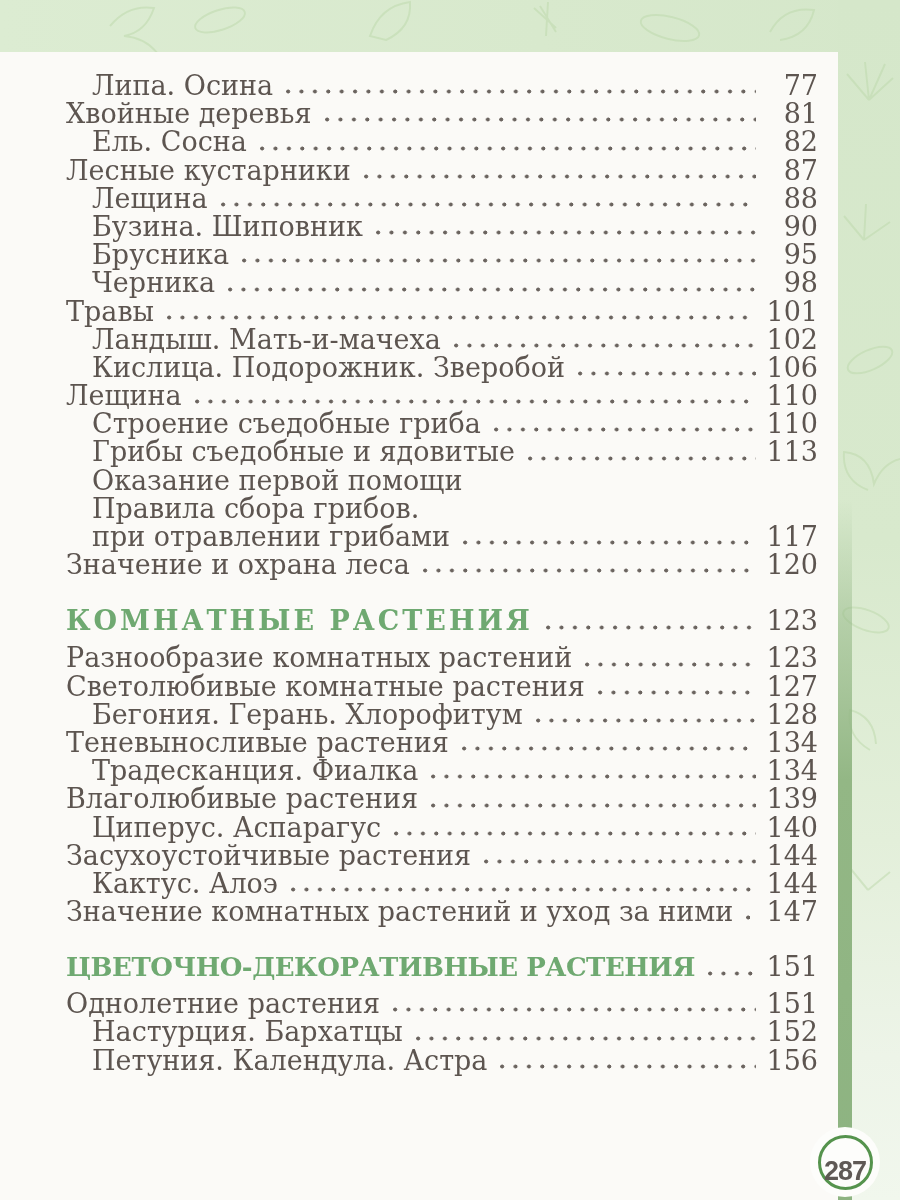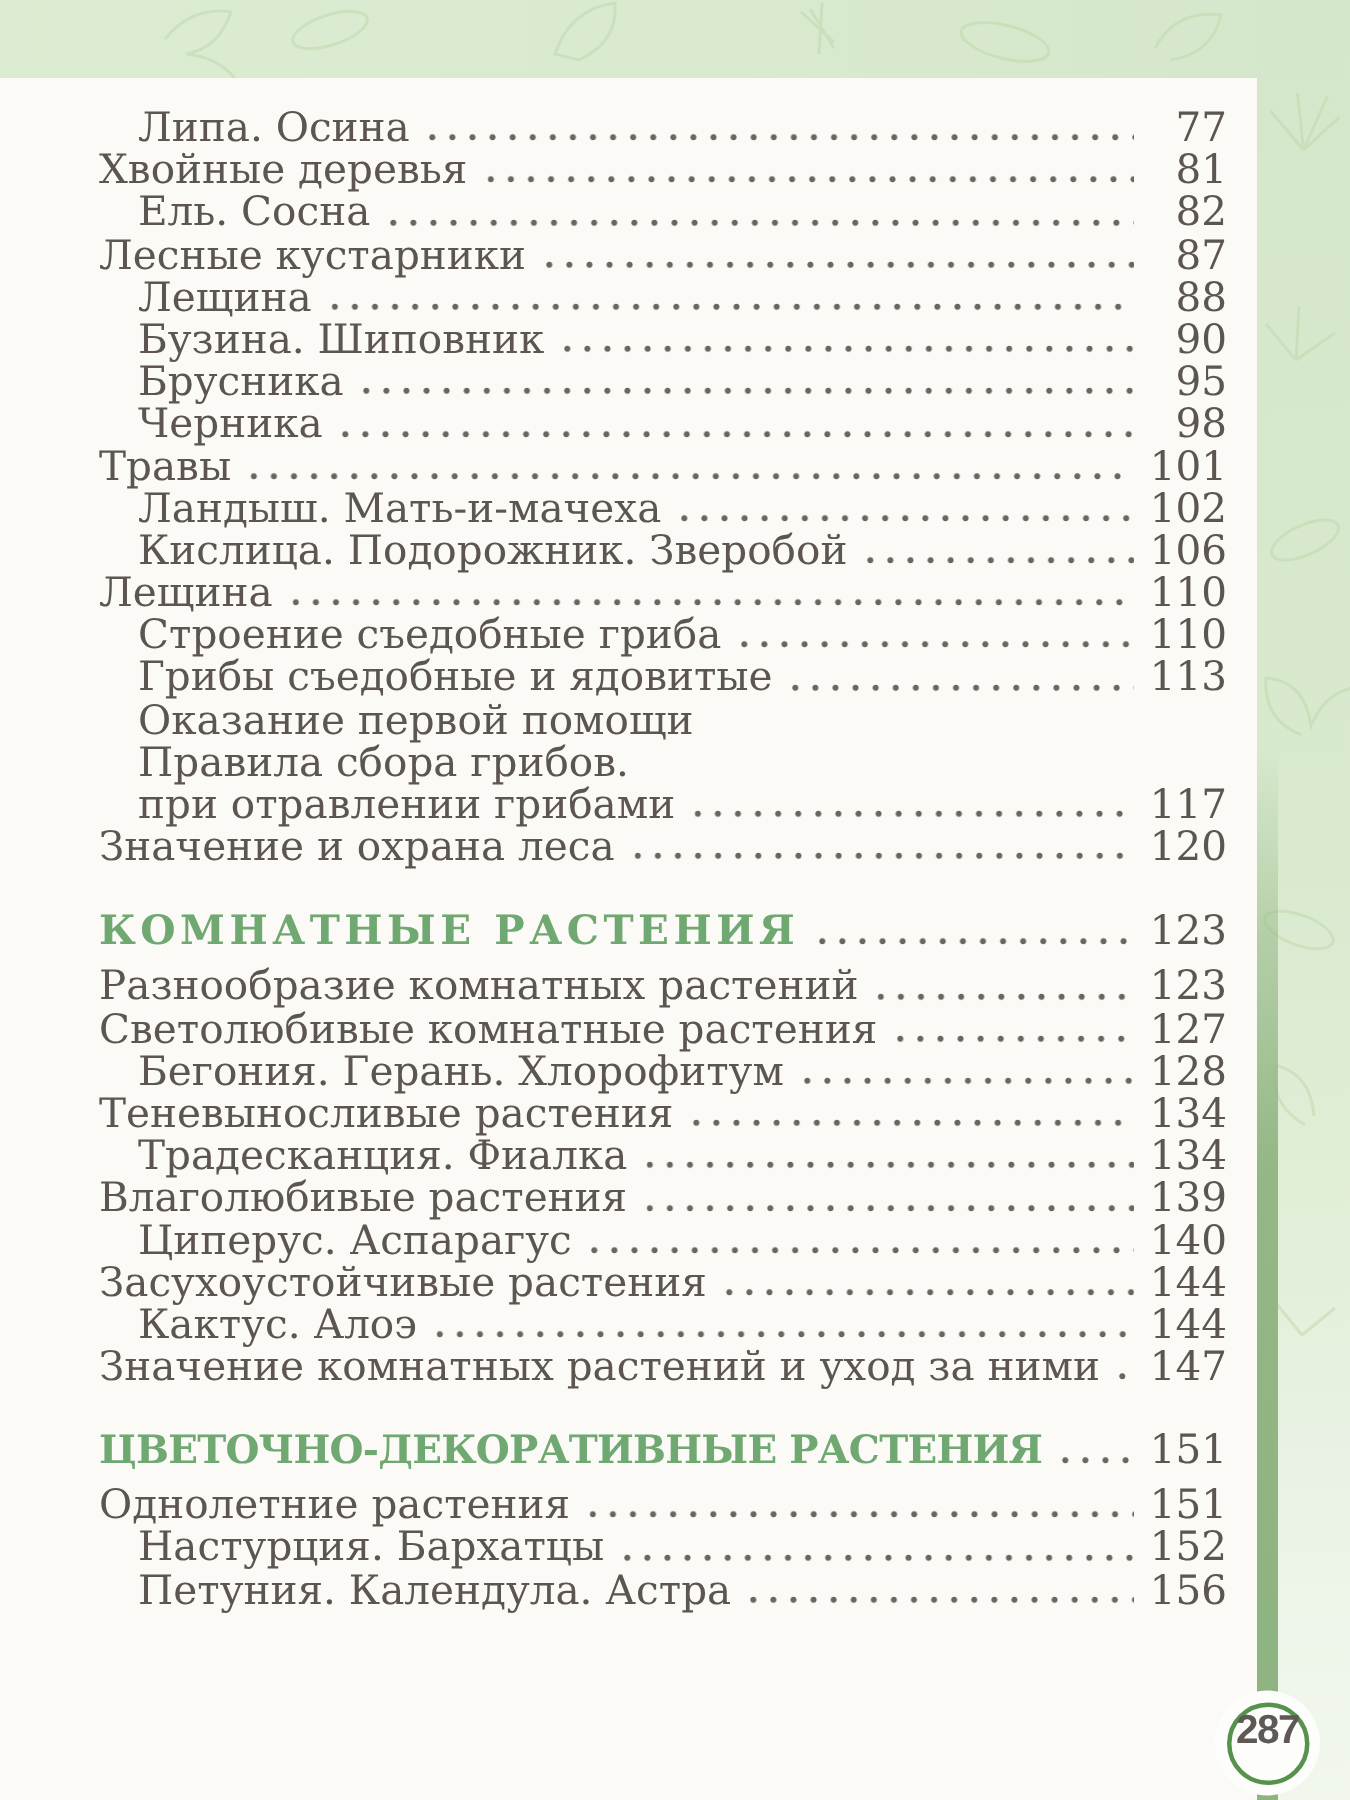--- a/index.html
+++ b/index.html
@@ -56,21 +56,21 @@
   .toc-heading .pagenum{color:#5d5550;font-weight:normal;font-size:27px;letter-spacing:0;}
   
   .badge{
     position:absolute;left:810px;top:1127px;width:70px;height:70px;
     background:#fdfdfb;border-radius:50%;
     display:flex;align-items:center;justify-content:center;
     z-index:5;
   }
   .badge-ring{
     width:49px;height:49px;border:3.5px solid #55934d;border-radius:50%;
-    display:flex;align-items:flex-start;justify-content:center;
+    display:flex;align-items:flex-end;justify-content:center;
     background:#fdfdfb;
   }
   .badge-num{
     font-family:"Liberation Sans", sans-serif;
     font-weight:bold;font-size:27px;letter-spacing:-1px;color:#5f5955;
   }
 </style>
 </head>
 <body>
 

